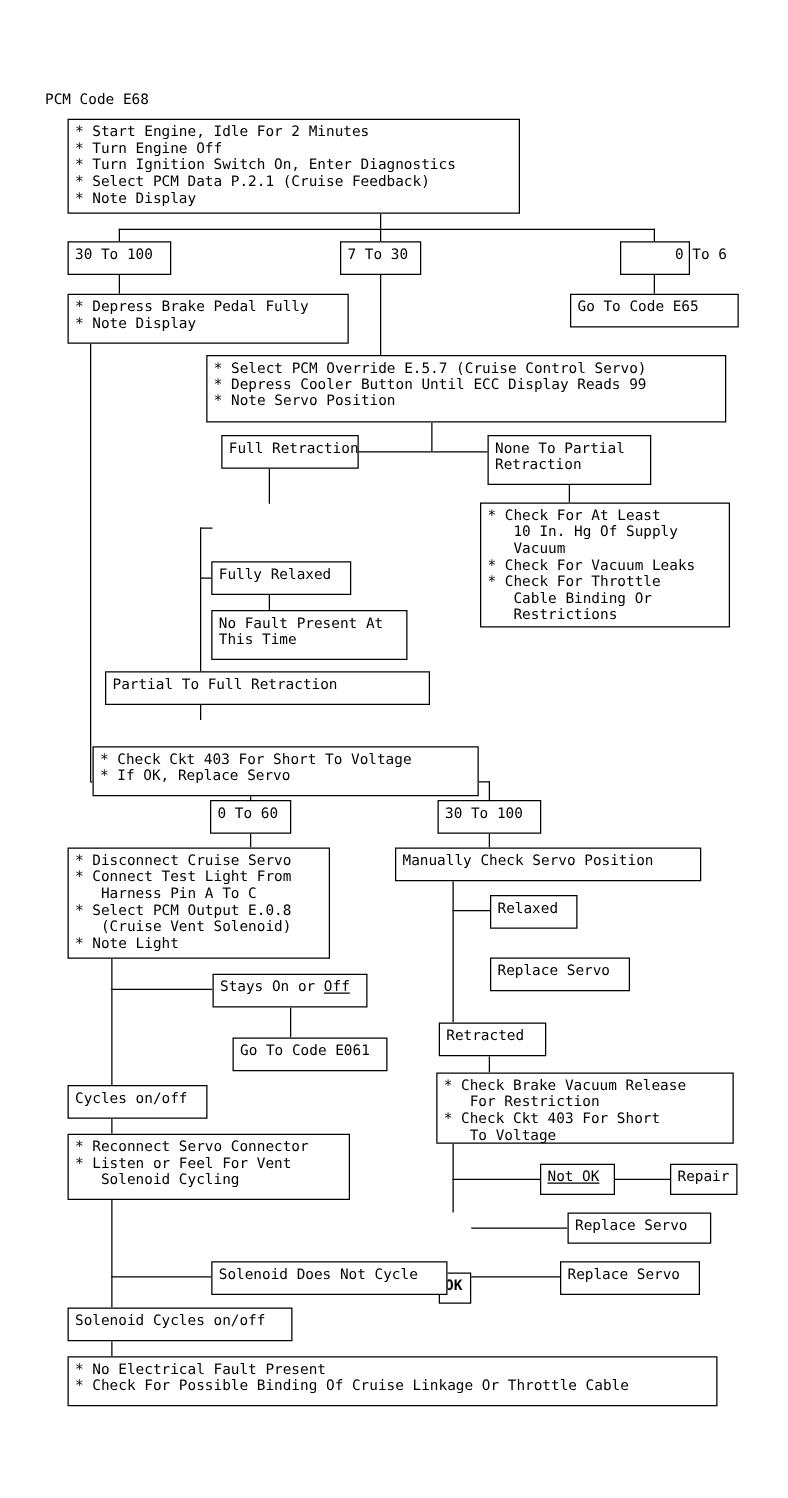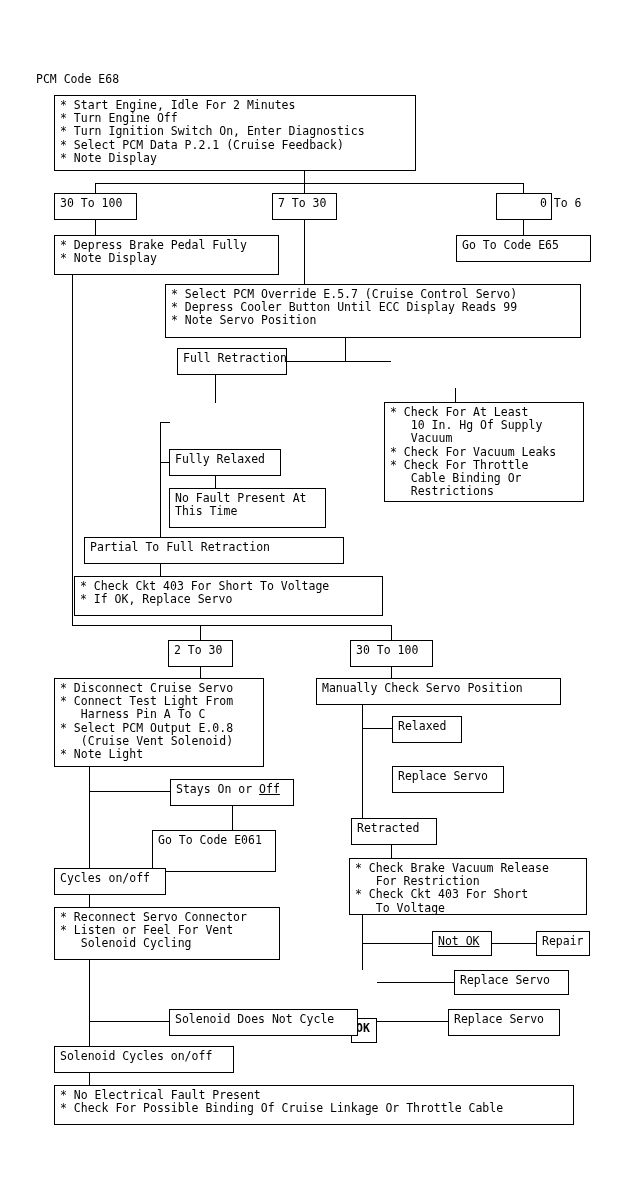--- a/index.html
+++ b/index.html
@@ -87,20 +87,22 @@
   <div class="ln lv" style="left:72px; top:275px; height:350px;"></div>
 
   <div class="node" style="left:165px; top:284px; width:416px; height:54px;">* Select PCM Override E.5.7 (Cruise Control Servo)
 * Depress Cooler Button Until ECC Display Reads 99
 * Note Servo Position</div>
 
   <div class="ln lv" style="left:345px; top:338px; height:23px;"></div>
   <div class="ln lh" style="left:286px; top:361px; width:105px;"></div>
 
   <div class="node" style="left:177px; top:348px; width:110px; height:27px;">Full Retraction</div>
+  <div class="node" style="left:390px; top:348px; width:131px; height:40px;">None To Partial
+Retraction</div>
 
   <div class="ln lv" style="left:215px; top:375px; height:28px;"></div>
 
   <div class="ln lv" style="left:455px; top:388px; height:14px;"></div>
 
 
   <div class="node" style="left:384px; top:402px; width:200px; height:100px;">* Check For At Least
    10 In. Hg Of Supply
    Vacuum
 * Check For Vacuum Leaks
@@ -117,49 +119,49 @@
 
   <div class="node" style="left:169px; top:488px; width:157px; height:40px;">No Fault Present At
 This Time</div>
 
   <div class="ln lh" style="left:160px; top:541px; width:34px;"></div>
   <div class="ln lv" style="left:194px; top:541px; height:8px;"></div>
 
   <div class="node" style="left:84px; top:537px; width:260px; height:27px;">Partial To Full Retraction</div>
   <div class="ln lv" style="left:160px; top:564px; height:12px;"></div>
 
-  <div class="node" style="left:74px; top:576px; width:309px; height:40px;">* Check Ckt 403 For Short To Voltage
+  <div class="node" style="left:74px; top:597px; width:309px; height:40px;">* Check Ckt 403 For Short To Voltage
 * If OK, Replace Servo</div>
 
   <div class="ln lh" style="left:72px; top:625px; width:320px;"></div>
   <div class="ln lv" style="left:200px; top:625px; height:15px;"></div>
   <div class="ln lv" style="left:391px; top:625px; height:15px;"></div>
 
-  <div class="node" style="left:168px; top:640px; width:65px; height:27px;">2 To 30</div>
+  <div class="node" style="left:168px; top:640px; width:65px; height:27px;">0 To 60</div>
   <div class="node" style="left:350px; top:640px; width:83px; height:27px;">30 To 100</div>
 
   <div class="ln lv" style="left:200px; top:667px; height:11px;"></div>
   <div class="ln lv" style="left:391px; top:667px; height:11px;"></div>
 
   <div class="node" style="left:54px; top:678px; width:210px; height:89px;">* Disconnect Cruise Servo
 * Connect Test Light From
    Harness Pin A To C
 * Select PCM Output E.0.8
    (Cruise Vent Solenoid)
 * Note Light</div>
 
   <div class="node" style="left:316px; top:678px; width:245px; height:27px;">Manually Check Servo Position</div>
 
   <div class="ln lv" style="left:89px; top:767px; height:101px;"></div>
   <div class="ln lh" style="left:89px; top:791px; width:81px;"></div>
 
   <div class="node" style="left:170px; top:779px; width:124px; height:27px;"><span>Stays On or </span><u>Off</u></div>
   <div class="ln lv" style="left:232px; top:806px; height:24px;"></div>
 
-  <div class="node" style="left:152px; top:830px; width:124px; height:42px;">Go To Code E061</div>
+  <div class="node" style="left:186px; top:830px; width:124px; height:27px;">Go To Code E061</div>
 
   <div class="ln lv" style="left:362px; top:705px; height:113px;"></div>
   <div class="ln lh" style="left:362px; top:728px; width:30px;"></div>
 
   <div class="node" style="left:392px; top:716px; width:70px; height:27px;">Relaxed</div>
 
   <div class="node" style="left:392px; top:766px; width:112px; height:27px;">Replace Servo</div>
 
   <div class="node" style="left:351px; top:818px; width:86px; height:27px;">Retracted</div>
   <div class="ln lv" style="left:391px; top:845px; height:13px;"></div>

